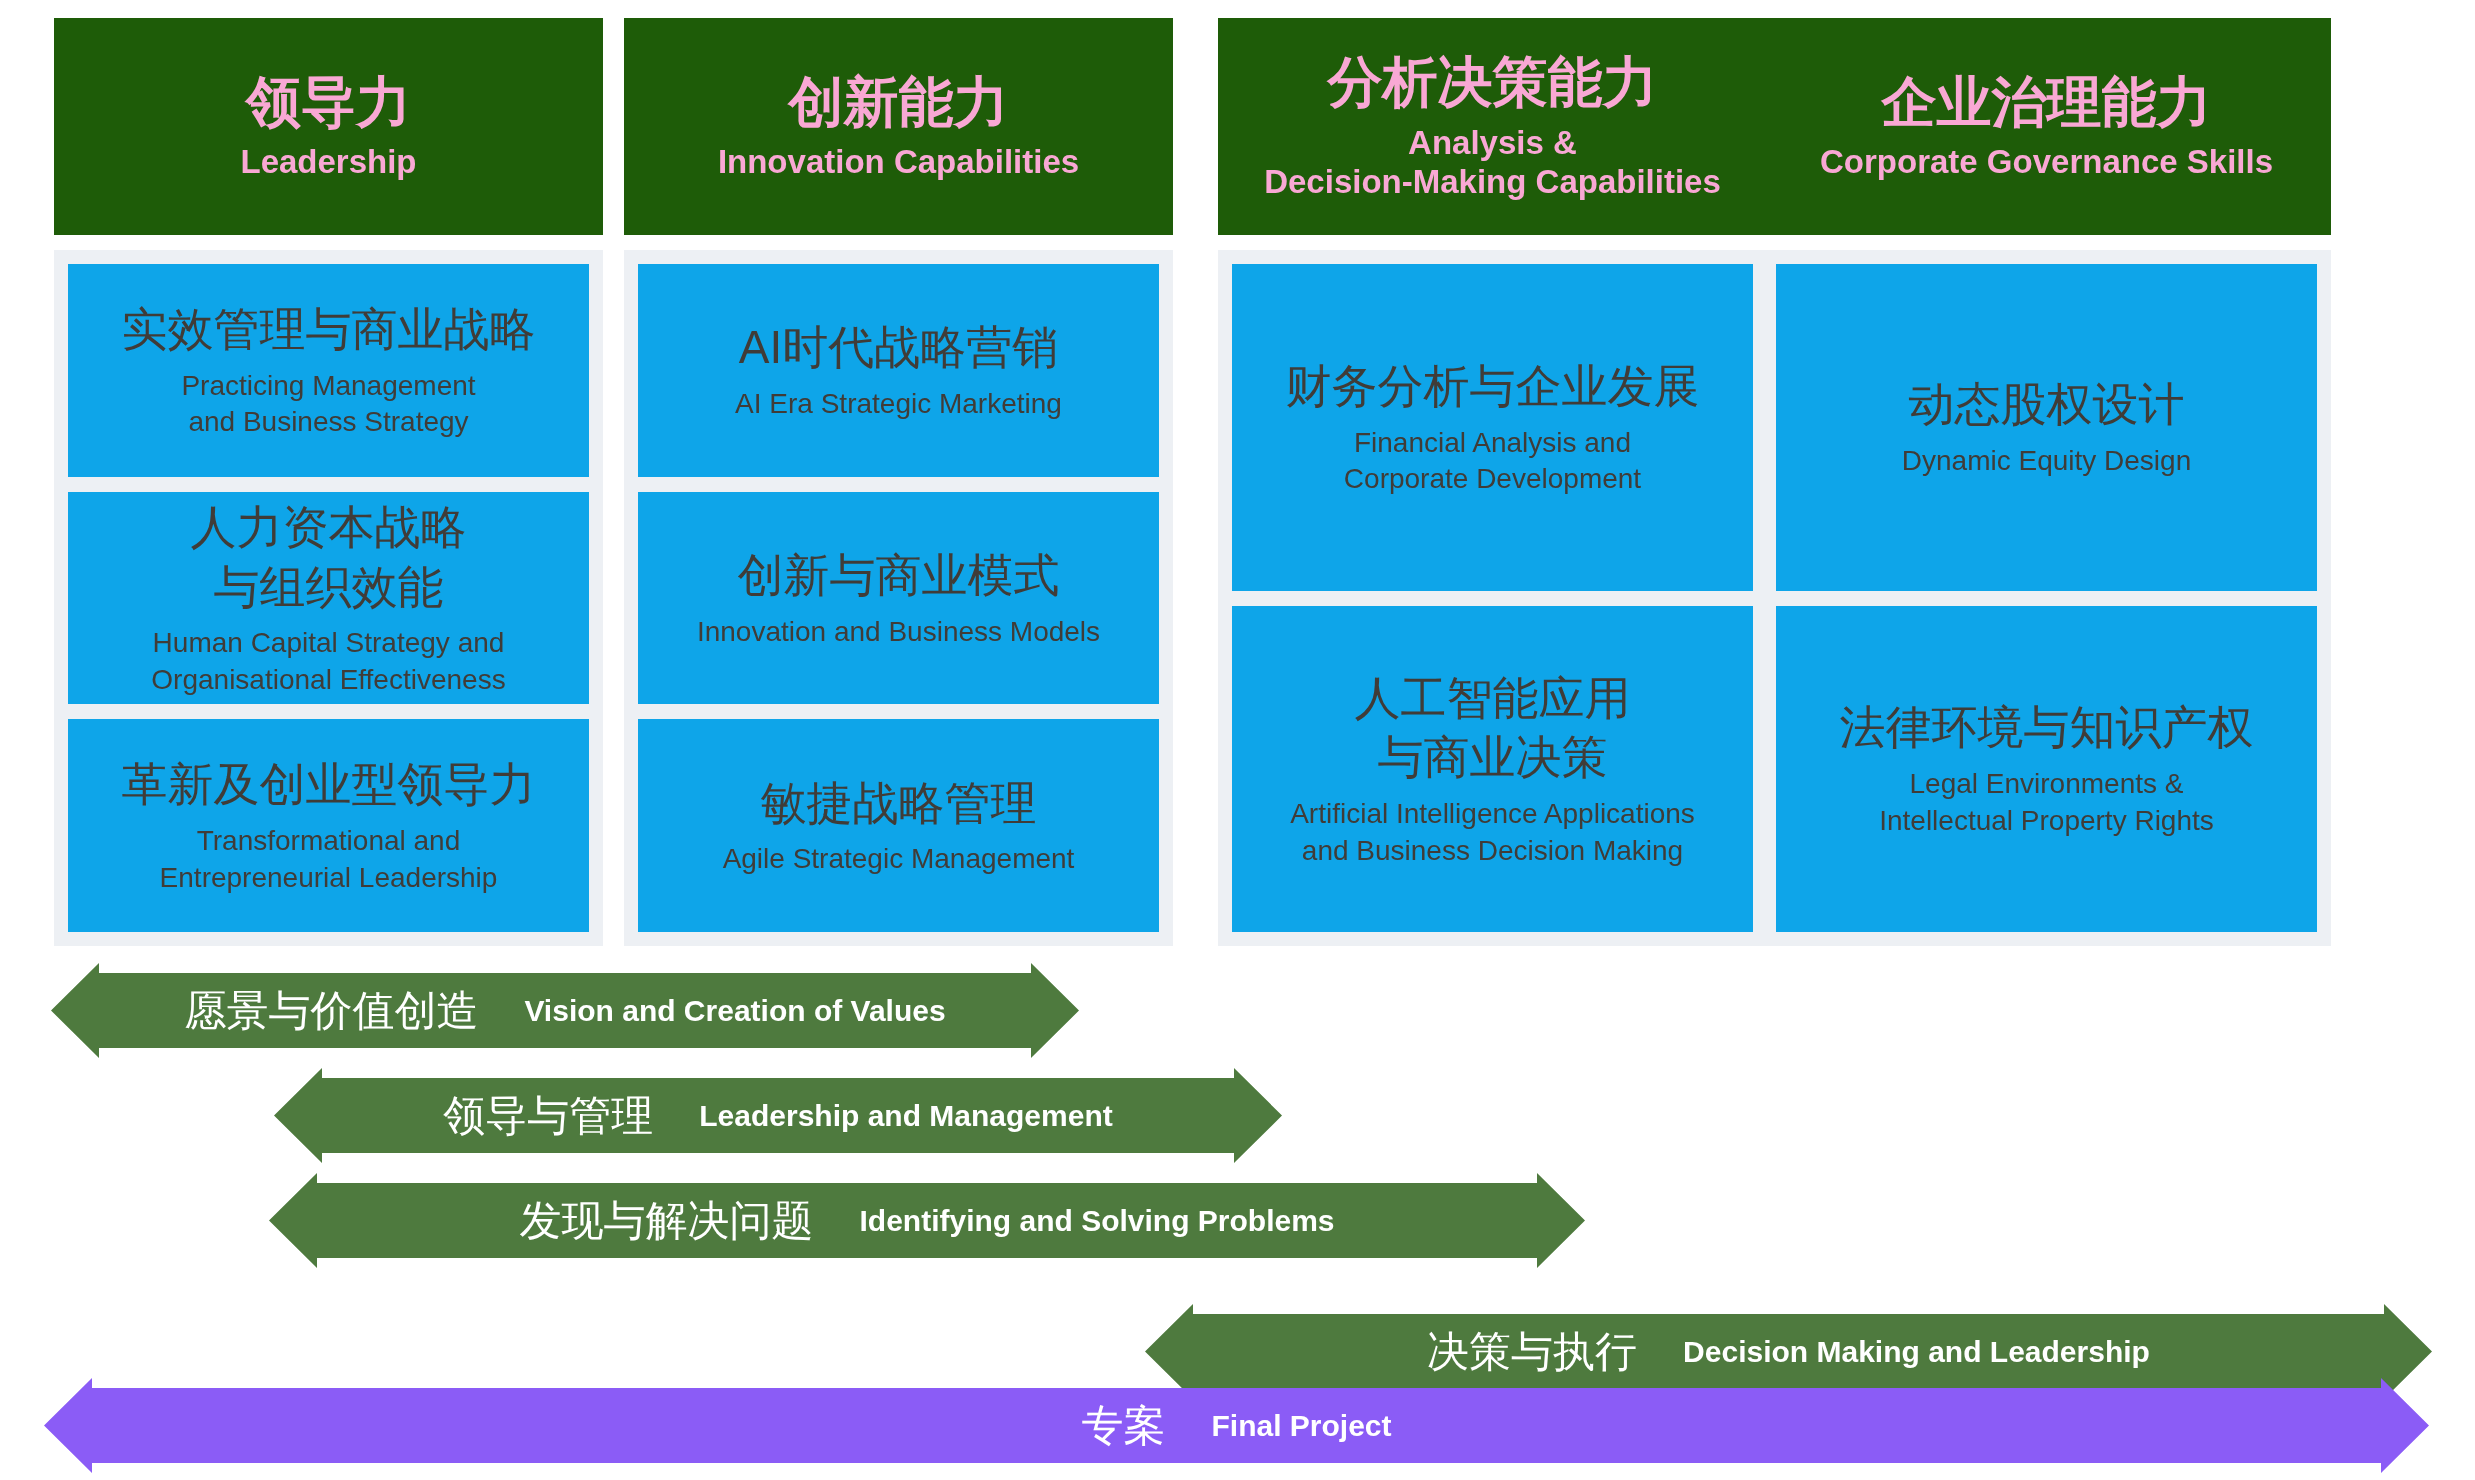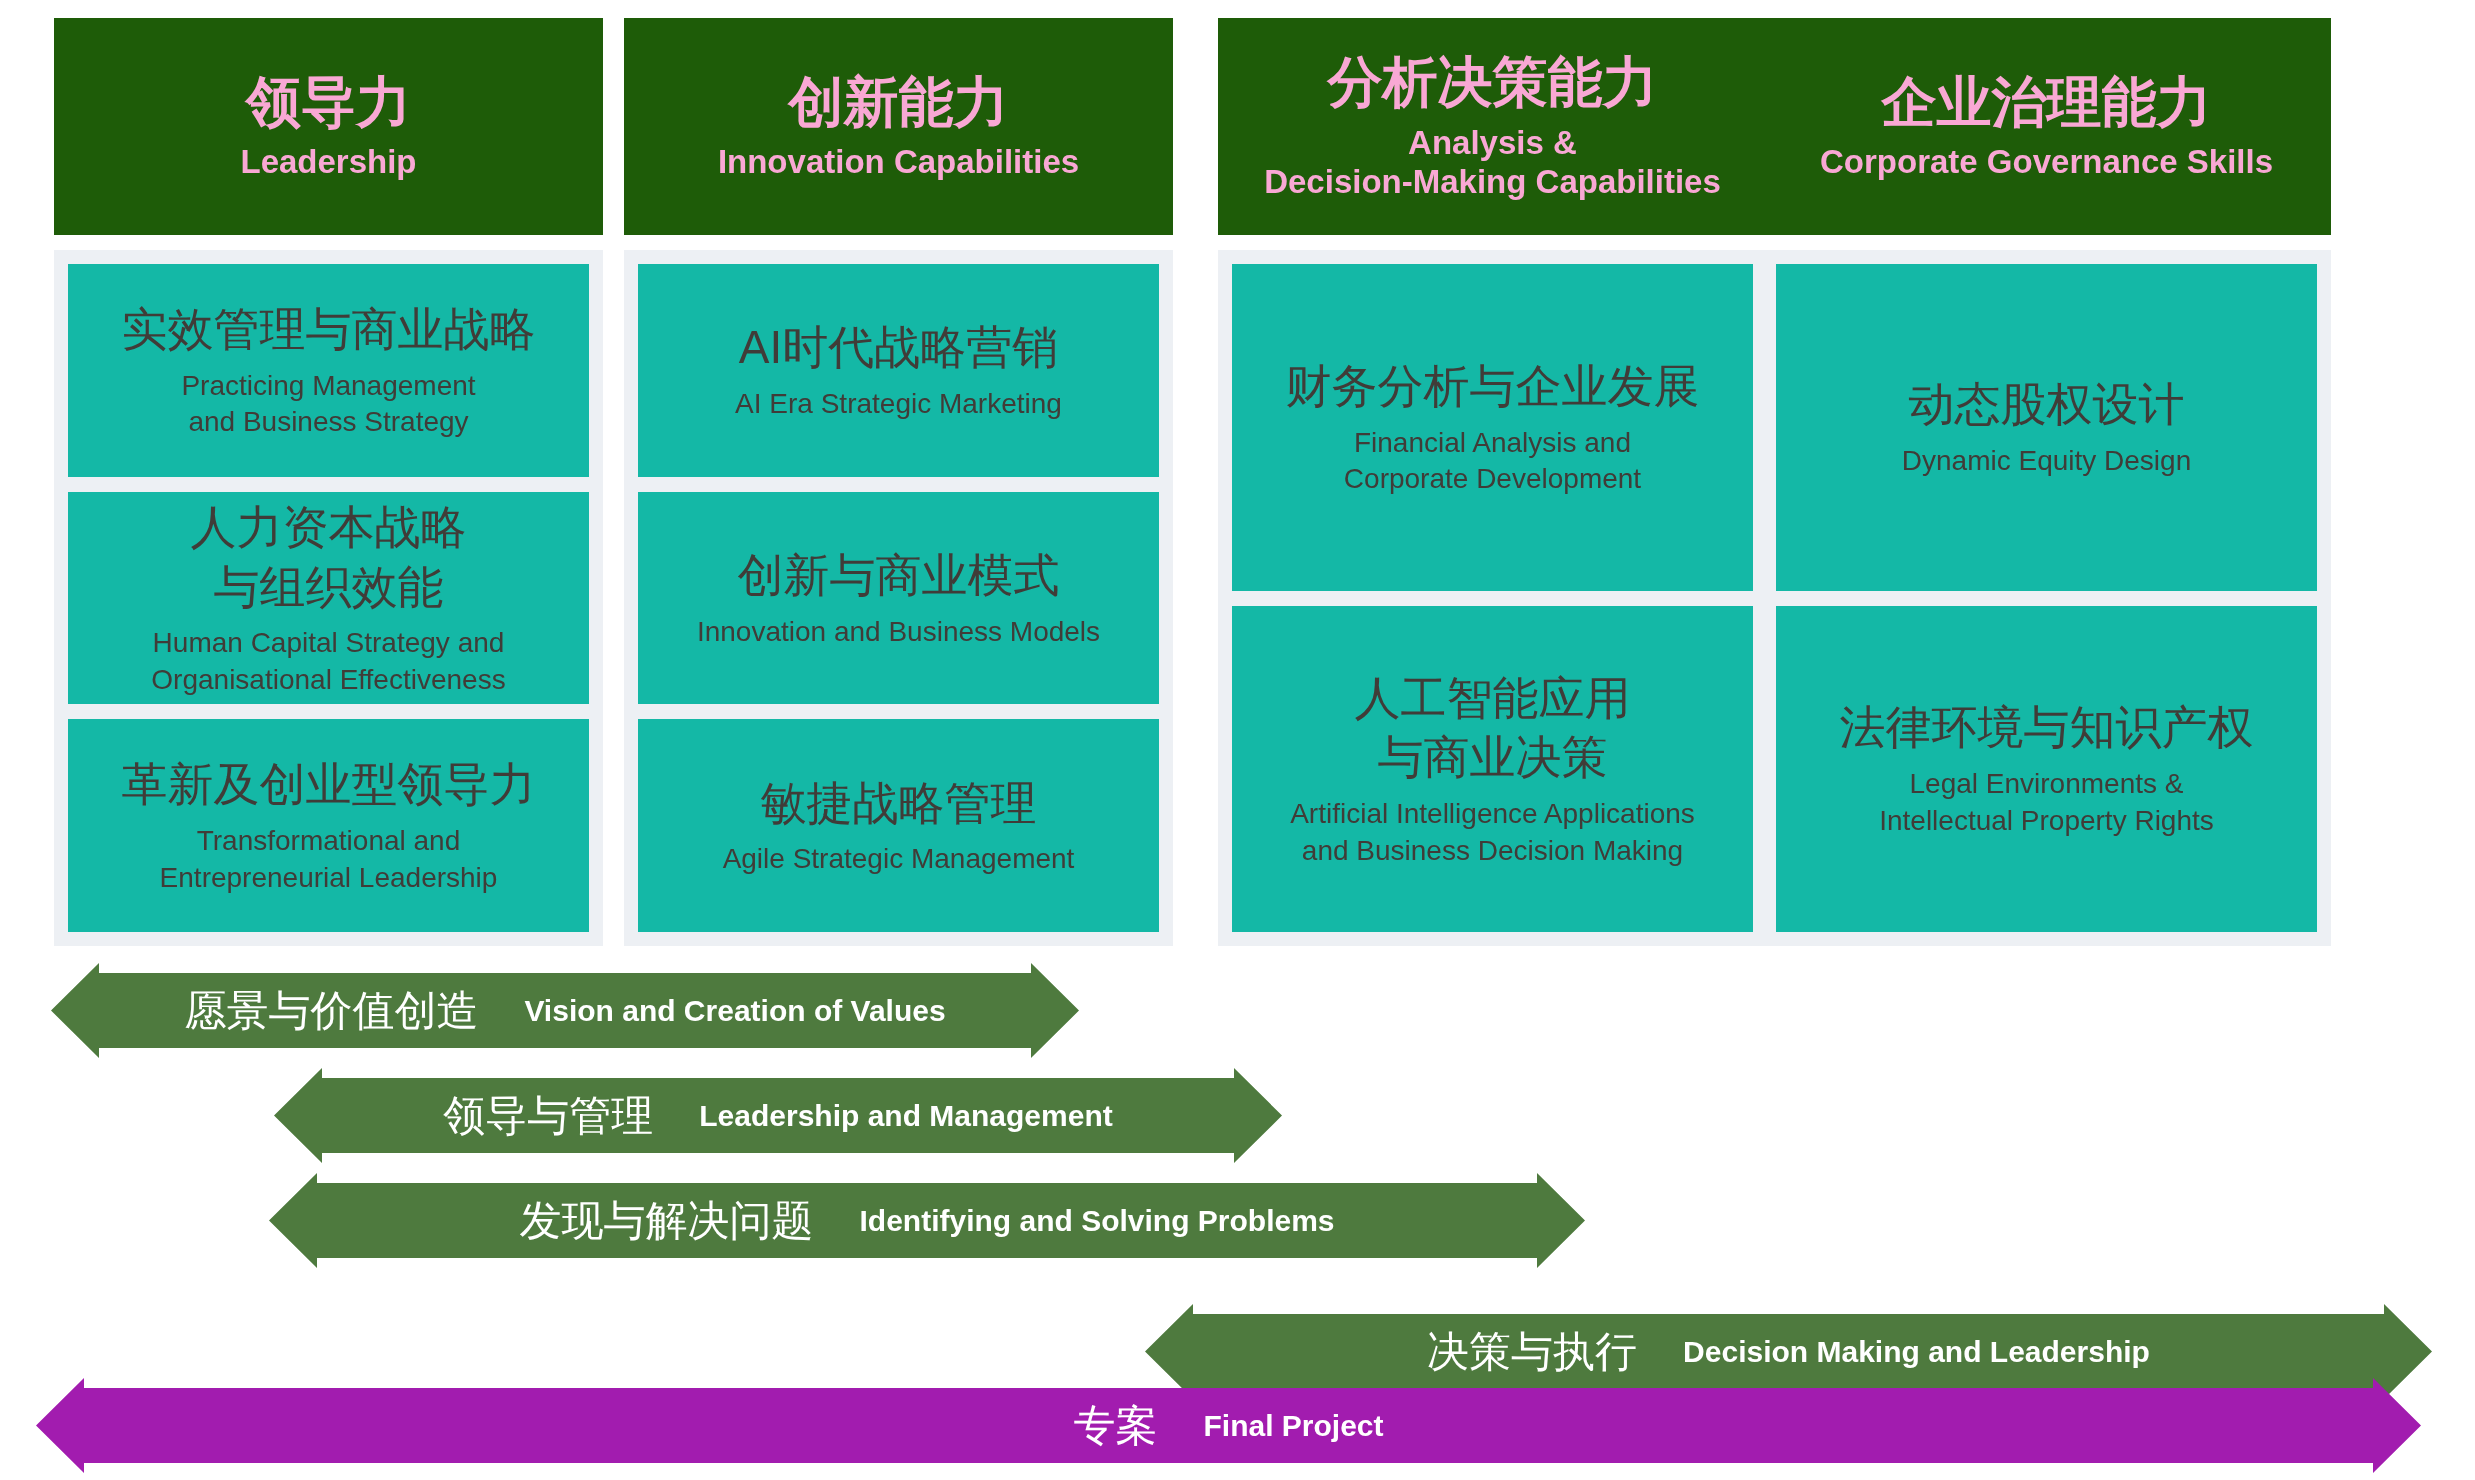--- a/index.html
+++ b/index.html
@@ -28,21 +28,21 @@
   .card-area{
     position:absolute;top:232px;left:0;right:0;
     height:696px;
     background:#edf0f4;
     box-sizing:border-box;
     padding:14px;
     display:flex;flex-direction:column;gap:15px;
   }
   .course-card{
     flex:1 1 0;
-    background:#14b8a6;
+    background:#0ea5e9;
     display:flex;flex-direction:column;justify-content:center;align-items:center;
     text-align:center;
     color:#403c38;
   }
   .course-title-zh{font-size:46px;line-height:1.3;white-space:pre-line;}
   .course-subtitle-en{font-size:28px;line-height:1.3;margin-top:8px;white-space:pre-line;}
   
   .banner{
     position:absolute;height:95px;
     display:flex;align-items:center;justify-content:center;gap:26px;
@@ -54,21 +54,21 @@
       calc(100% - 48px) 100%, calc(100% - 48px) calc(100% - 10px),
       48px calc(100% - 10px), 48px 100%);
     background:#4e7a3e;
   }
   .banner-zh{font-size:42px;line-height:1;}
   .banner-en{font-size:30px;font-weight:bold;line-height:1;margin-left:20px;}
   .banner-1{top:963px;left:51px;width:1028px;}
   .banner-2{top:1068px;left:274px;width:1008px;}
   .banner-3{top:1173px;left:269px;width:1316px;}
   .banner-4{top:1304px;left:1145px;width:1287px;}
-  .banner-5{top:1378px;left:36px;width:2385px;background:#a21caf;align-items:center;}
+  .banner-5{top:1378px;left:44px;width:2385px;background:#8b5cf6;align-items:center;}
 </style>
 </head>
 <body>
 
 <div class="page">
 
   <div class="column col-1">
     <div class="pillar-header">
       <div class="pillar-title-zh">领导力</div>
       <div class="pillar-title-en">Leadership</div>

